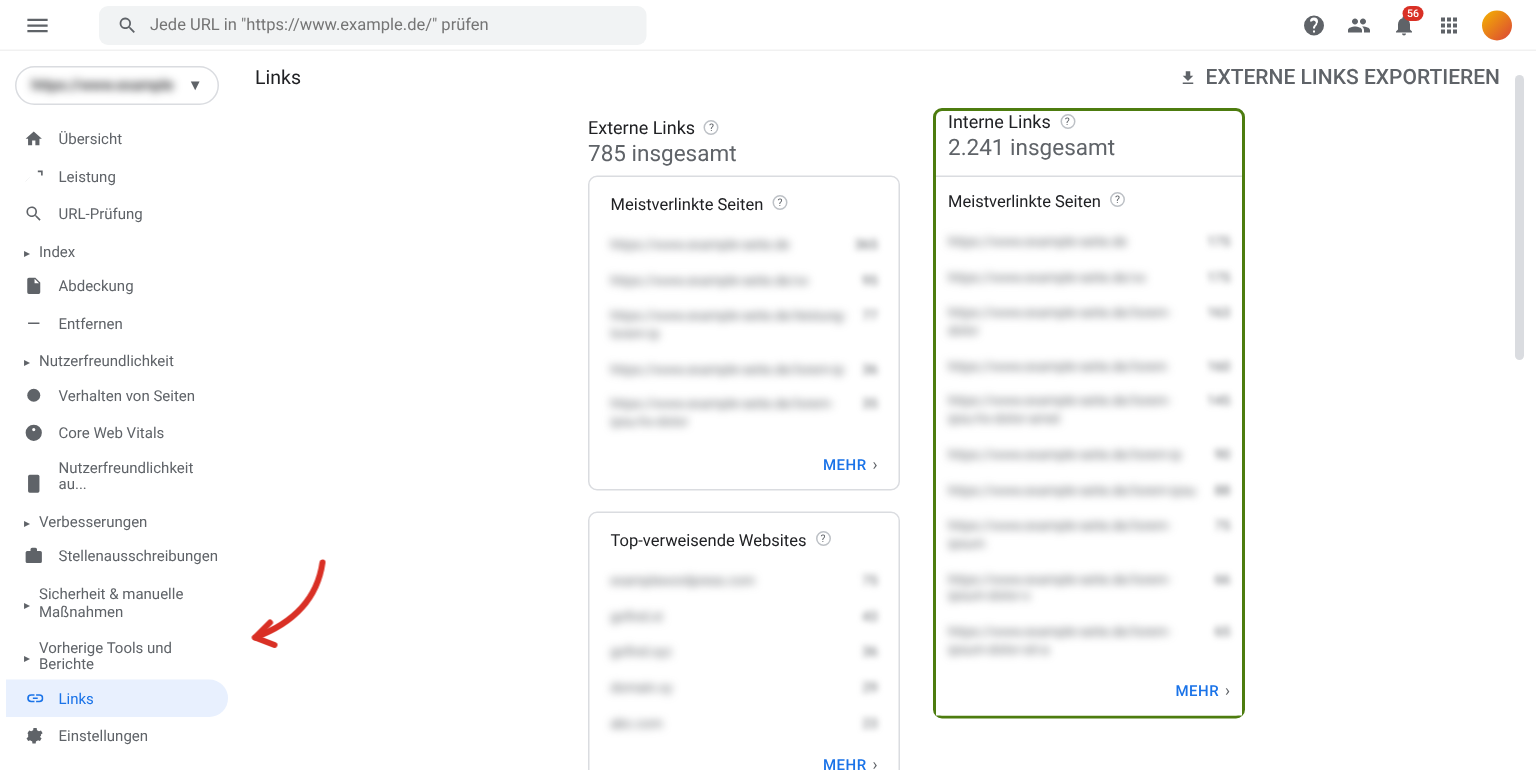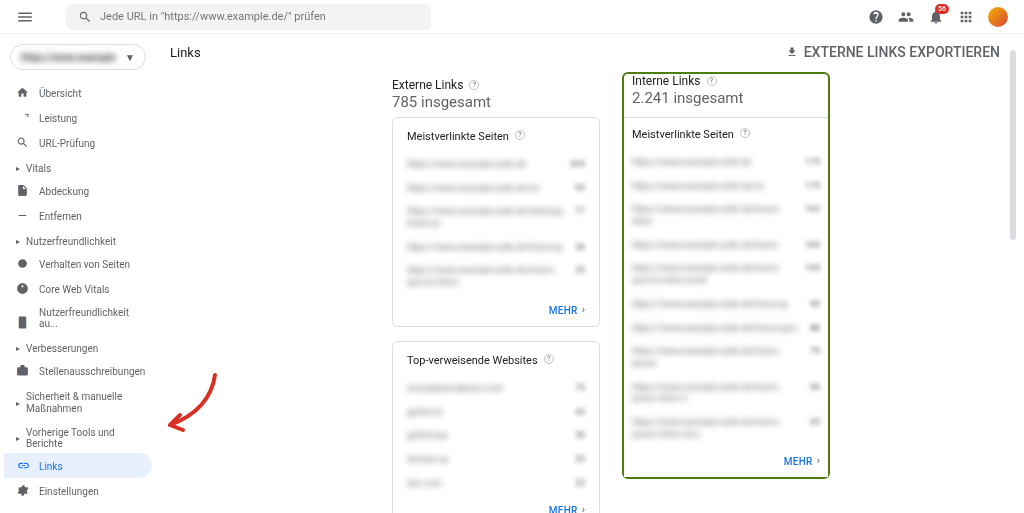--- a/index.html
+++ b/index.html
@@ -109,21 +109,21 @@
         <span>Leistung</span>
       </div>
     <div class="nav-item">
         <svg viewBox="0 0 24 24" fill="currentColor">
           <path d="M15.5 14h-.79l-.28-.27a6.5 6.5 0 1 0-.7.7l.27.28v.79l5 4.99L20.49 19zM9.5 14A4.5 4.5 0 1 1 14 9.5 4.5 4.5 0 0 1 9.5 14z"></path>
         </svg>
         <span>URL-Prüfung</span>
       </div>
     <div class="section-head">
         <span class="tri">▸</span>
-        <span>Vitals</span>
+        <span>Index</span>
       </div>
     <div class="nav-item">
         <svg viewBox="0 0 24 24" fill="currentColor">
           <path d="M14 2H6a2 2 0 0 0-2 2v16a2 2 0 0 0 2 2h12a2 2 0 0 0 2-2V8zm-1 7V3.5L18.5 9z"></path>
         </svg>
         <span>Abdeckung</span>
       </div>
     <div class="nav-item">
         <svg viewBox="0 0 24 24" fill="currentColor">
           <path d="M19 13H5v-2h14z"></path>

